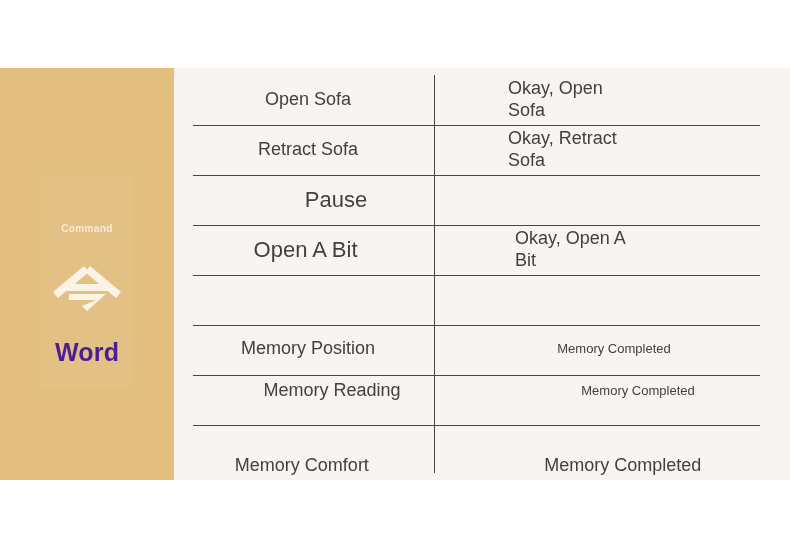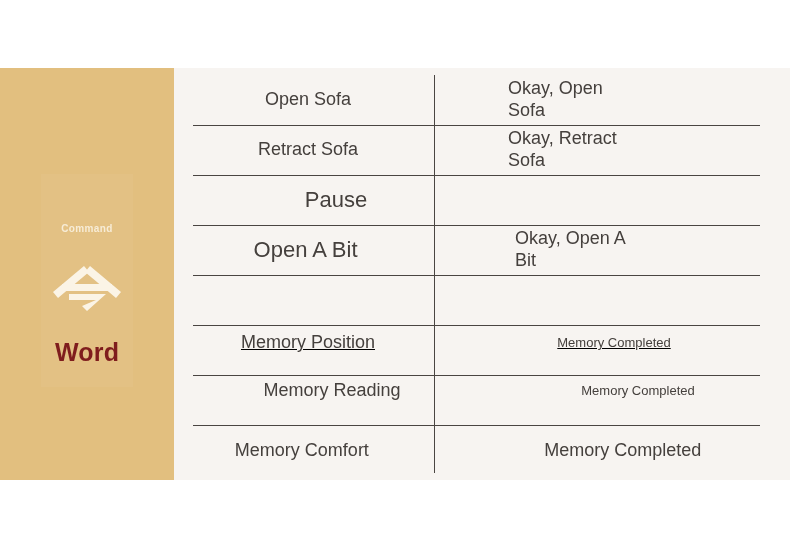--- a/index.html
+++ b/index.html
@@ -68,21 +68,21 @@
   .sidebar-glyph {
     width: 72px;
     height: 58px;
     margin-bottom: 26px;
     display: block;
   }
 
   .sidebar-word {
     font-size: 25px;
     font-weight: bold;
-    color: #7f1d1d;
+    color: #4c1d95;
     text-align: center;
     line-height: 1;
     letter-spacing: 0.2px;
   }
 
   
   .content {
     position: absolute;
     left: 174px;
     top: 68px;
@@ -220,39 +220,39 @@
           <div class="cell cell-cmd">
             <span class="cell-text w-left fs-lg">Open A Bit</span>
           </div>
           <div class="cell cell-resp">
             <span class="cell-text fs-md w-wrap">Okay, Open A
 Bit</span>
           </div>
         </div>
         <div class="row-divider" style="top: 207px;"></div>
         <div class="row-divider" style="top: 257px;"></div>
-        <div class="row" style="top: 250px; height: 50px; text-decoration: underline;">
+        <div class="row" style="top: 256px; height: 50px;">
           <div class="cell cell-cmd">
             <span class="cell-text w-left fs-md">Memory Position</span>
           </div>
           <div class="cell cell-resp">
             <span class="cell-text fs-sm w-left">Memory Completed</span>
           </div>
         </div>
         <div class="row-divider" style="top: 307px;"></div>
         <div class="row" style="top: 298px; height: 50px; padding-left: 24px;">
           <div class="cell cell-cmd">
             <span class="cell-text w-left fs-md">Memory Reading</span>
           </div>
           <div class="cell cell-resp">
             <span class="cell-text fs-sm w-left">Memory Completed</span>
           </div>
         </div>
         <div class="row-divider" style="top: 357px;"></div>
-        <div class="row" style="top: 358px; height: 50px; gap: 30px;">
+        <div class="row" style="top: 373px; height: 50px; gap: 30px;">
           <div class="cell cell-cmd">
             <span class="cell-text w-left fs-md">Memory Comfort</span>
           </div>
           <div class="cell cell-resp">
             <span class="cell-text fs-md w-left">Memory Completed</span>
           </div>
         </div>
       </div>
   </div>
 

